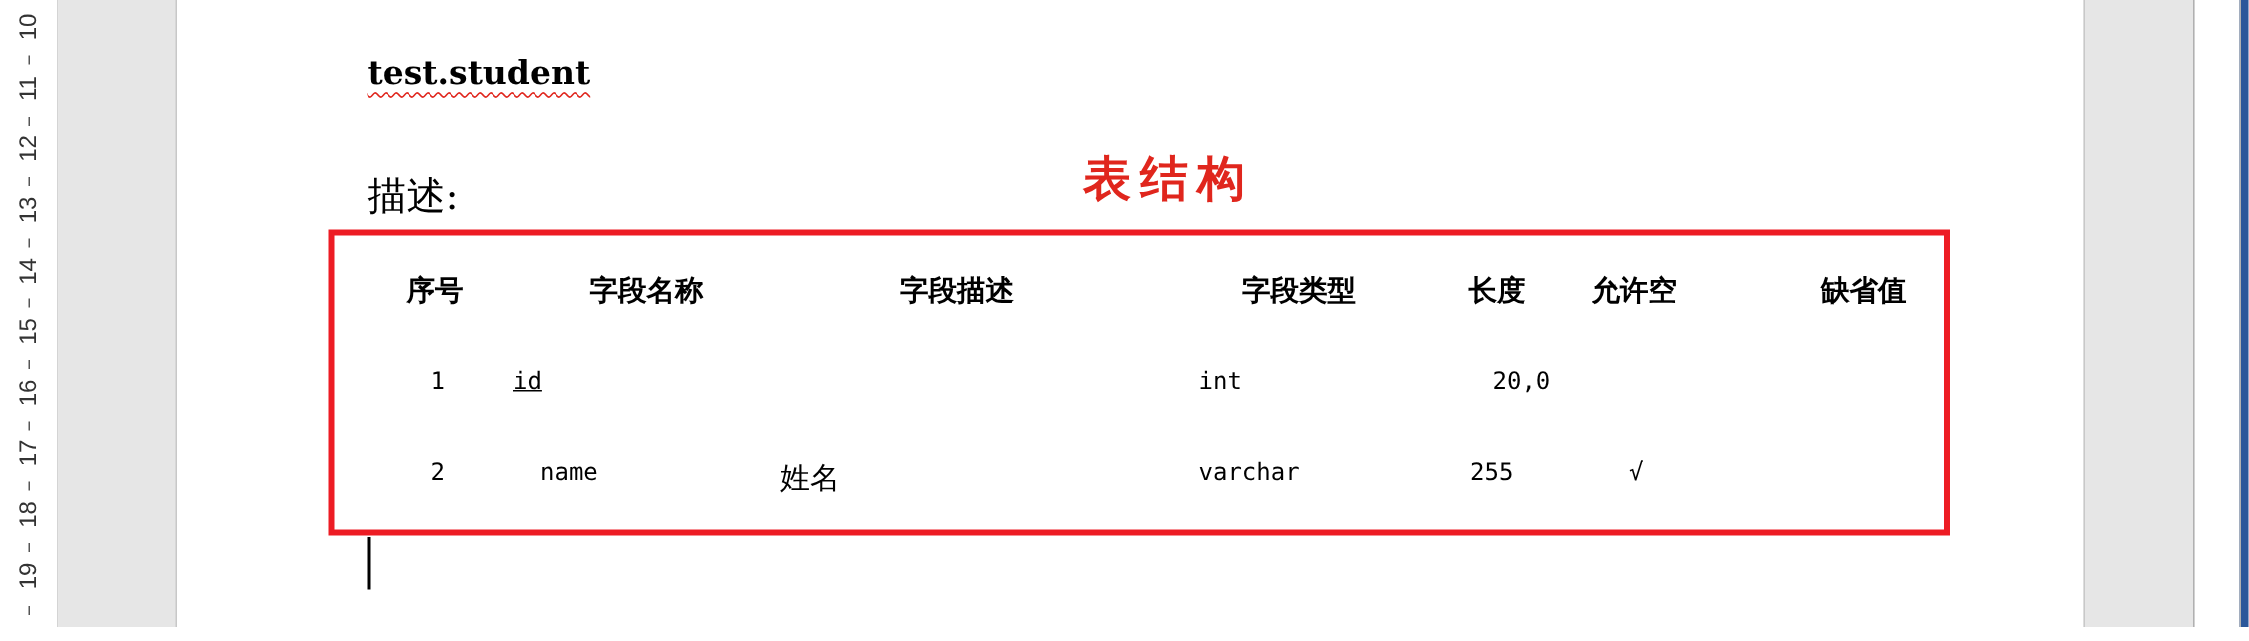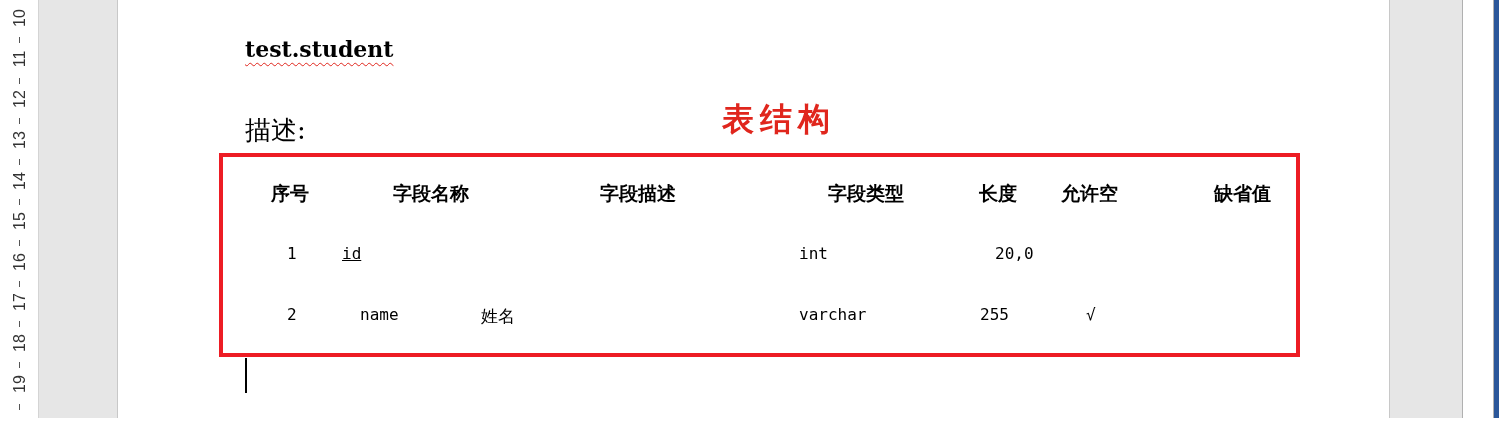--- a/index.html
+++ b/index.html
@@ -120,21 +120,21 @@
     <span class="cell mono row1" style="left:507px"></span>
     <span class="cell mono row1" style="left:799px">int</span>
     <span class="cell mono row1" style="left:995px">20,0</span>
     <span class="cell mono row1" style="left:1086px"></span>
     <span class="cell mono row1" style="left:1190px"></span>
   </div>
 
   <div>
     <span class="cell mono row2" style="left:287px">2</span>
     <span class="cell mono row2" style="left:360px">name</span>
-    <span class="cell row2" style="left:481px; font-size:17px">姓名</span>
+    <span class="cell row2" style="left:520px; font-size:20px">姓名</span>
     <span class="cell mono row2" style="left:799px">varchar</span>
     <span class="cell mono row2" style="left:980px">255</span>
     <span class="cell mono row2" style="left:1086px">√</span>
     <span class="cell mono row2" style="left:1190px"></span>
   </div>
 </div>
 
 <div class="caret"></div>
 
 </body></html>

